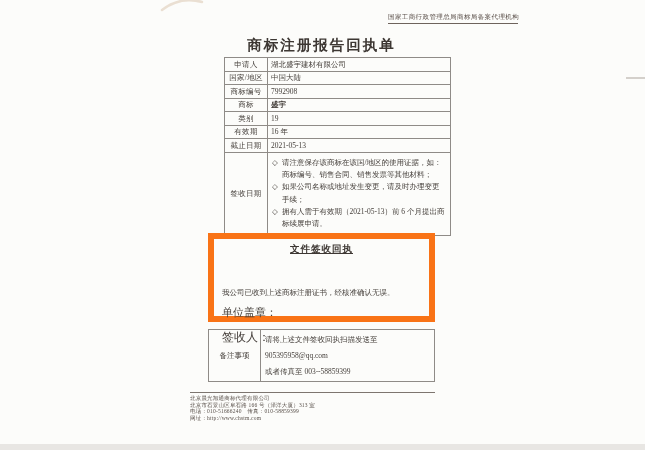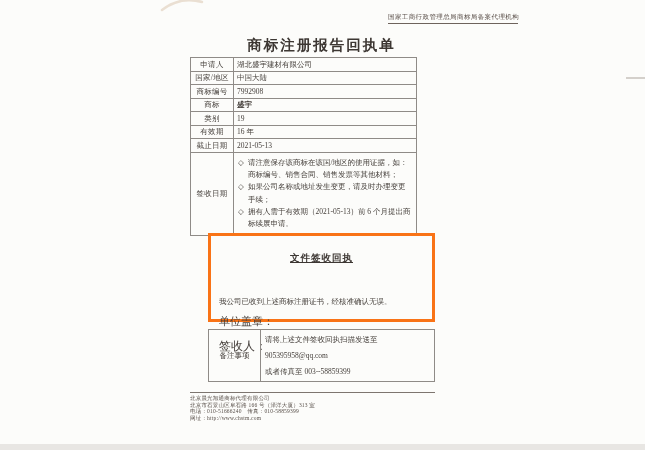--- a/index.html
+++ b/index.html
@@ -17,39 +17,39 @@
     font-size:6.5px;letter-spacing:.4px;color:#564b45;
     border-bottom:1px solid #6e635c;padding-bottom:1px;white-space:nowrap;
   }
   
   .doc-title{
     position:absolute;top:36px;left:178px;width:287px;text-align:center;
     font-size:14.5px;font-weight:bold;letter-spacing:2px;color:#3d3733;
   }
   
   .info-table{
-    position:absolute;top:57px;left:190px;width:227px;
+    position:absolute;top:57px;left:224px;width:227px;
     border-collapse:collapse;table-layout:fixed;font-family:Liberation Serif, serif;
   }
   .info-table td{
     border:1px solid #8f8b87;font-size:7.5px;line-height:1.25;
     padding:1px 3px;vertical-align:middle;
   }
   .info-table col.c-label{width:43px;}
   .info-table td.lbl{text-align:center;letter-spacing:.3px;}
   .info-table tr.data-row{height:13.5px;}
   .trademark-value{font-weight:bold;}
   .notes-cell{padding:4px 5px 4px 4px !important;}
   .note-item{display:flex;line-height:1.65;}
   .note-item .bullet{width:10px;flex:0 0 10px;}
   .note-item .note-text{flex:1;}
   
   .receipt-box{
     position:absolute;top:233px;left:208px;width:227px;height:89px;
-    border:3px solid #f97316;box-sizing:border-box;padding:16px 8px;
+    border:6px solid #f97316;box-sizing:border-box;padding:4px 8px;
   }
   .receipt-title{
     text-align:center;font-size:9.5px;font-weight:bold;letter-spacing:1px;
     text-decoration:underline;color:#3d3733;margin-bottom:4px;
   }
   .receipt-statement{font-size:7.5px;margin-top:32px;}
   .seal-line{font-size:11px;margin-top:7px;}
   .sign-lines{font-size:12px;margin-top:8px;line-height:1.5;}
   
   .remarks-table{

